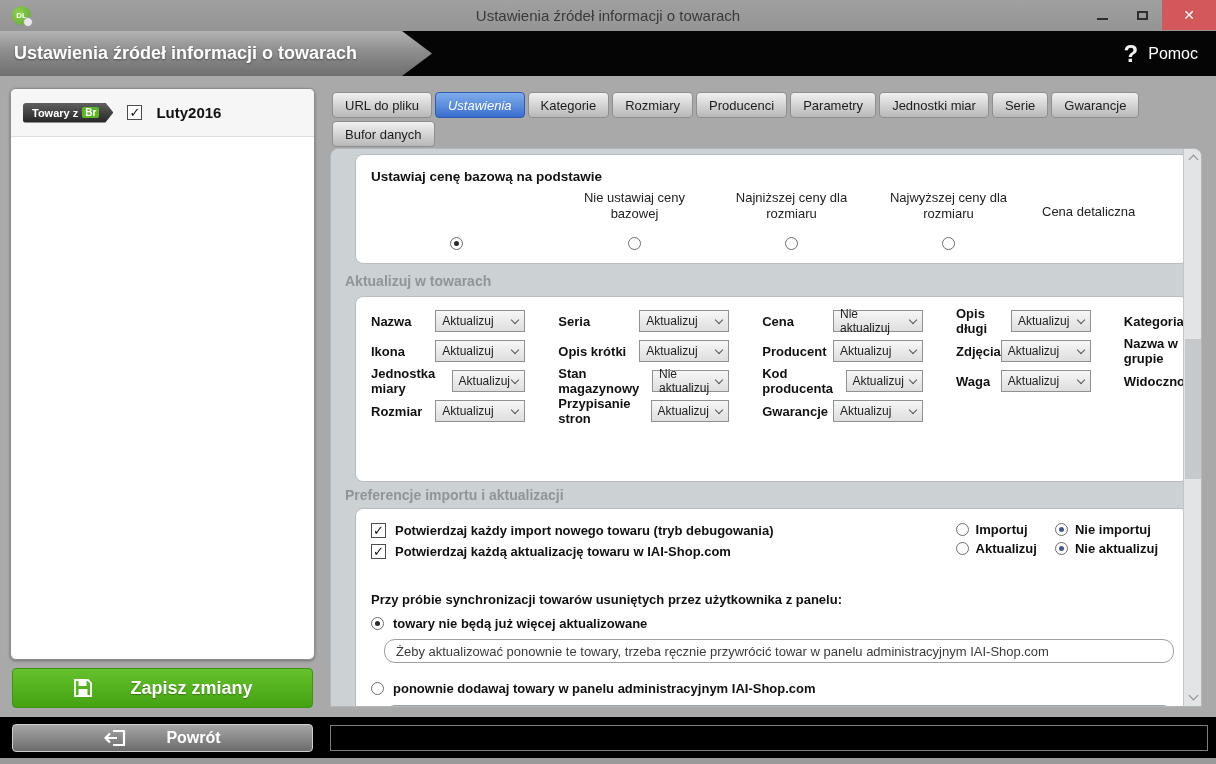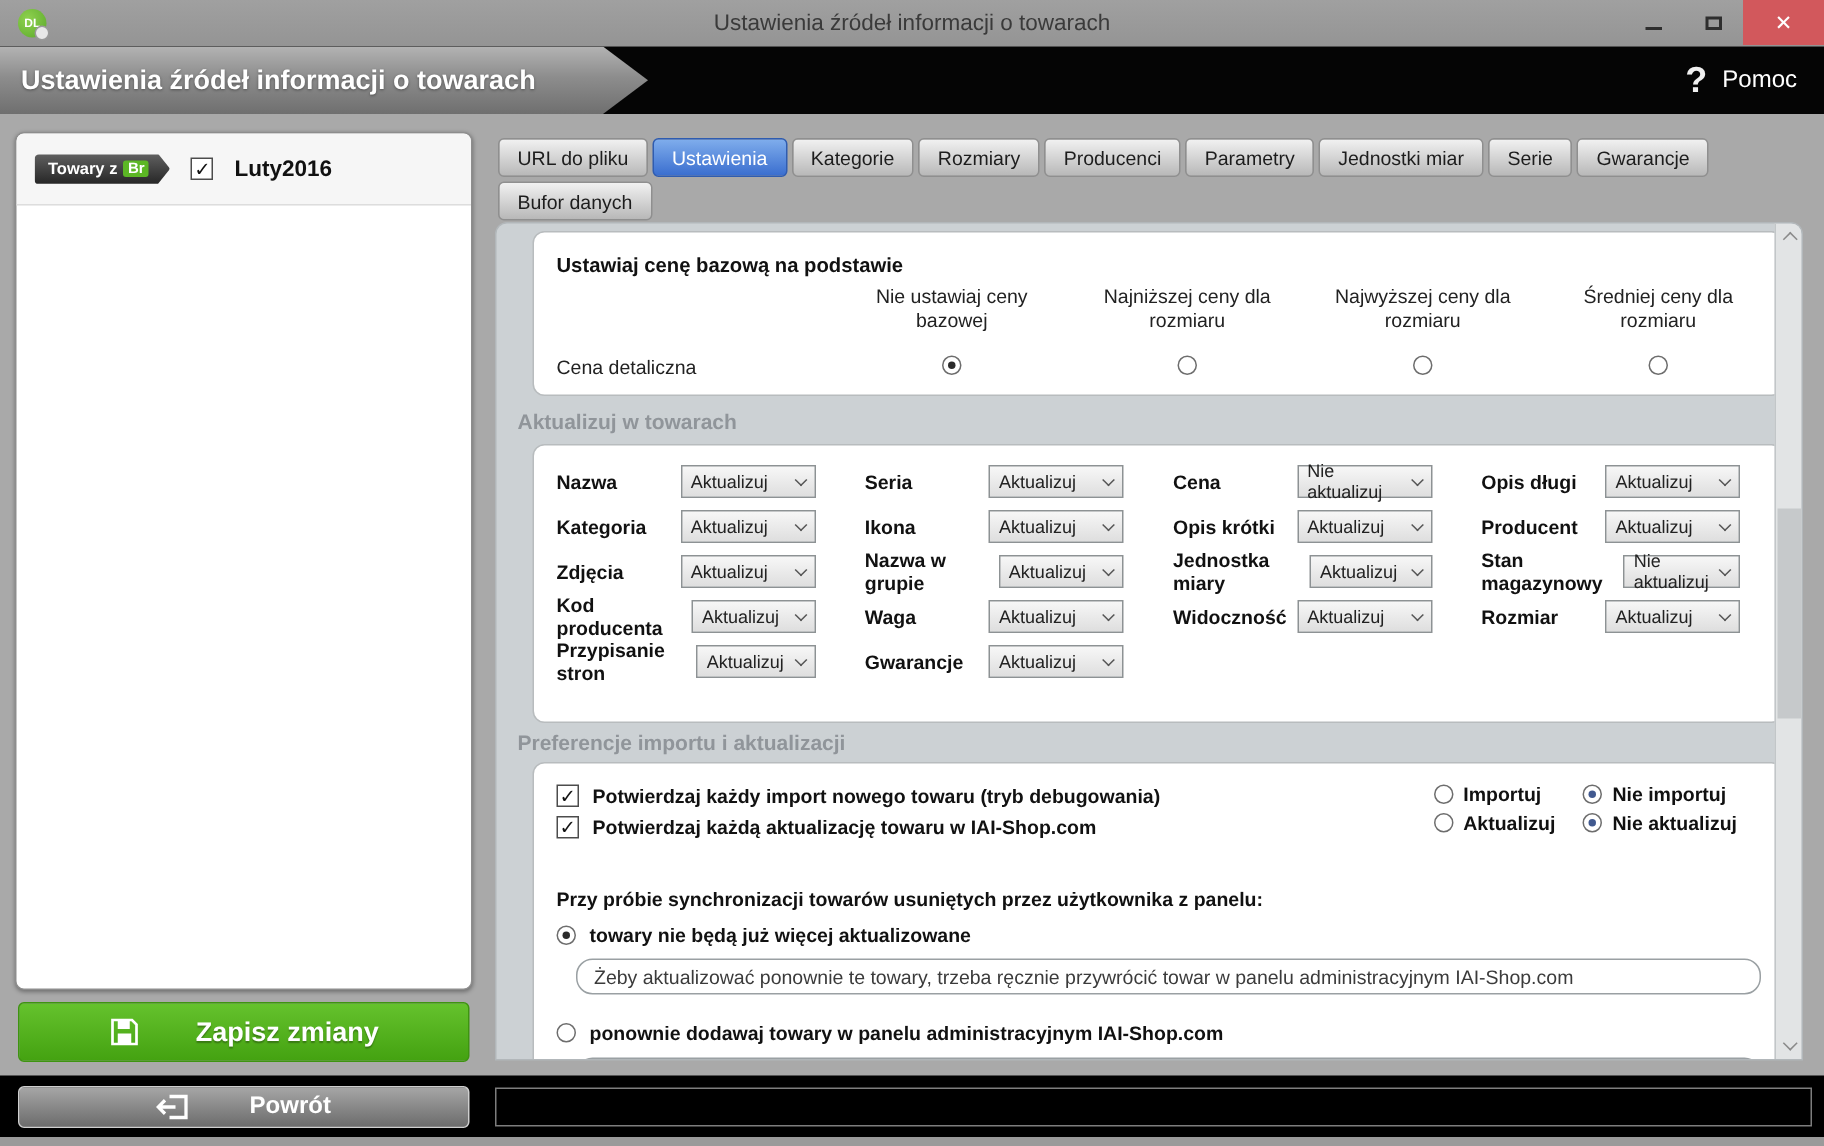--- a/index.html
+++ b/index.html
@@ -53,21 +53,21 @@
     color:#fff; font-size:16px; font-weight:bold; cursor:pointer; }
   .status-box { position:absolute; left:330px; top:8px; width:878px; height:26px; background:#000; border:1px solid #7d7d7d; }
   .footer-strip { position:absolute; left:0; top:758px; width:1216px; height:6px; background:#9a9a9a; }
 
   
   .tabs-row { position:absolute; left:332px; display:flex; gap:3px; }
   .tabs-row1 { top:92px; }
   .tabs-row2 { top:121px; }
   .tab { height:26px; padding:0 12px; display:flex; align-items:center; font-size:13px; color:#1d1d1d;
     background:linear-gradient(#f1f1f1,#b8b8b8); border:1px solid #8f8f8f; border-radius:4px; cursor:pointer; white-space:nowrap; }
-  .tab.active { background:linear-gradient(#7fadec,#3a6ecf); color:#fff; border-color:#2f5cb0; }
+  .tab.active { background:linear-gradient(#7fadec,#3a6ecf); color:#fff; border-color:#2f5cb0;font-style:italic; }
 
   
   .panel { position:absolute; left:330px; top:148px; width:872px; height:559px; background:#ccd1d4;
     border:1px solid #b2b7ba; border-radius:8px 8px 0 0; overflow:hidden; }
   .whitebox { position:absolute; left:24px; width:834px; background:#fff; border:1px solid #b8bcbe; border-radius:8px; }
   .sec-header { position:absolute; left:14px; font-size:14px; font-weight:bold; color:#90959a; }
 
   
   .box-a { top:5px; height:110px; }
   .box-a-head { font-size:13.5px; font-weight:bold; color:#111; padding:14px 0 0 15px; }
@@ -75,21 +75,21 @@
   .price-colhead { font-size:13px; color:#222; text-align:center; align-self:center; padding:0 14px; line-height:1.25; }
   .price-rowlabel { font-size:13px; color:#222; padding:14px 0 0 15px; }
   .price-cell { display:flex; justify-content:center; padding-top:14px; }
 
   .radio { width:13px; height:13px; border:1px solid #6d6d6d; border-radius:50%; background:#fff; position:relative; flex:none; }
   .radio.sel::after { content:''; position:absolute; inset:3px; border-radius:50%; background:#2b2b2b; }
   .radio.selblue::after { content:''; position:absolute; inset:3px; border-radius:50%; background:#41598f; }
 
   
   .box-b { top:147px; height:186px; }
-  .update-grid { display:grid; grid-template-columns:1fr 1fr 1fr 1fr; padding:9px 10px 0 0; }
+  .update-grid { display:grid; grid-template-columns:1fr 1fr 1fr 1fr 1fr; padding:9px 10px 0 0; }
   .ucell { display:flex; align-items:center; justify-content:space-between; height:30px; padding:0 18px 0 15px; }
   .ulabel { font-size:13px; font-weight:bold; color:#111; }
   .uselect { width:90px; height:22px; background:linear-gradient(#f7f7f7,#dedede); border:1px solid #8d9294;
     display:flex; align-items:center; justify-content:space-between; padding:0 6px; font-size:12px; color:#222; cursor:pointer; }
   .chev { width:6px; height:6px; border-right:1px solid #555; border-bottom:1px solid #555; transform:rotate(45deg); margin-top:-3px; flex:none; }
 
   
   .hdr-b { top:124px; } .hdr-c { top:338px; }
   .box-c { top:359px; height:236px; }
   .cbrow { position:absolute; left:15px; display:flex; align-items:center; gap:9px; }
@@ -185,21 +185,20 @@
 
   <div class="panel">
 
     <div class="whitebox box-a">
       <div class="box-a-head">Ustawiaj cenę bazową na podstawie</div>
       <div class="price-grid">
         <div></div>
         <div class="price-colhead">Nie ustawiaj ceny bazowej</div>
         <div class="price-colhead">Najniższej ceny dla rozmiaru</div>
         <div class="price-colhead">Najwyższej ceny dla rozmiaru</div>
-        <div class="price-colhead">Średniej ceny dla rozmiaru</div>
         <div class="price-rowlabel">Cena detaliczna</div>
         <div class="price-cell">
             <div class="radio sel"></div>
           </div>
         <div class="price-cell">
             <div class="radio"></div>
           </div>
         <div class="price-cell">
             <div class="radio"></div>
           </div>

